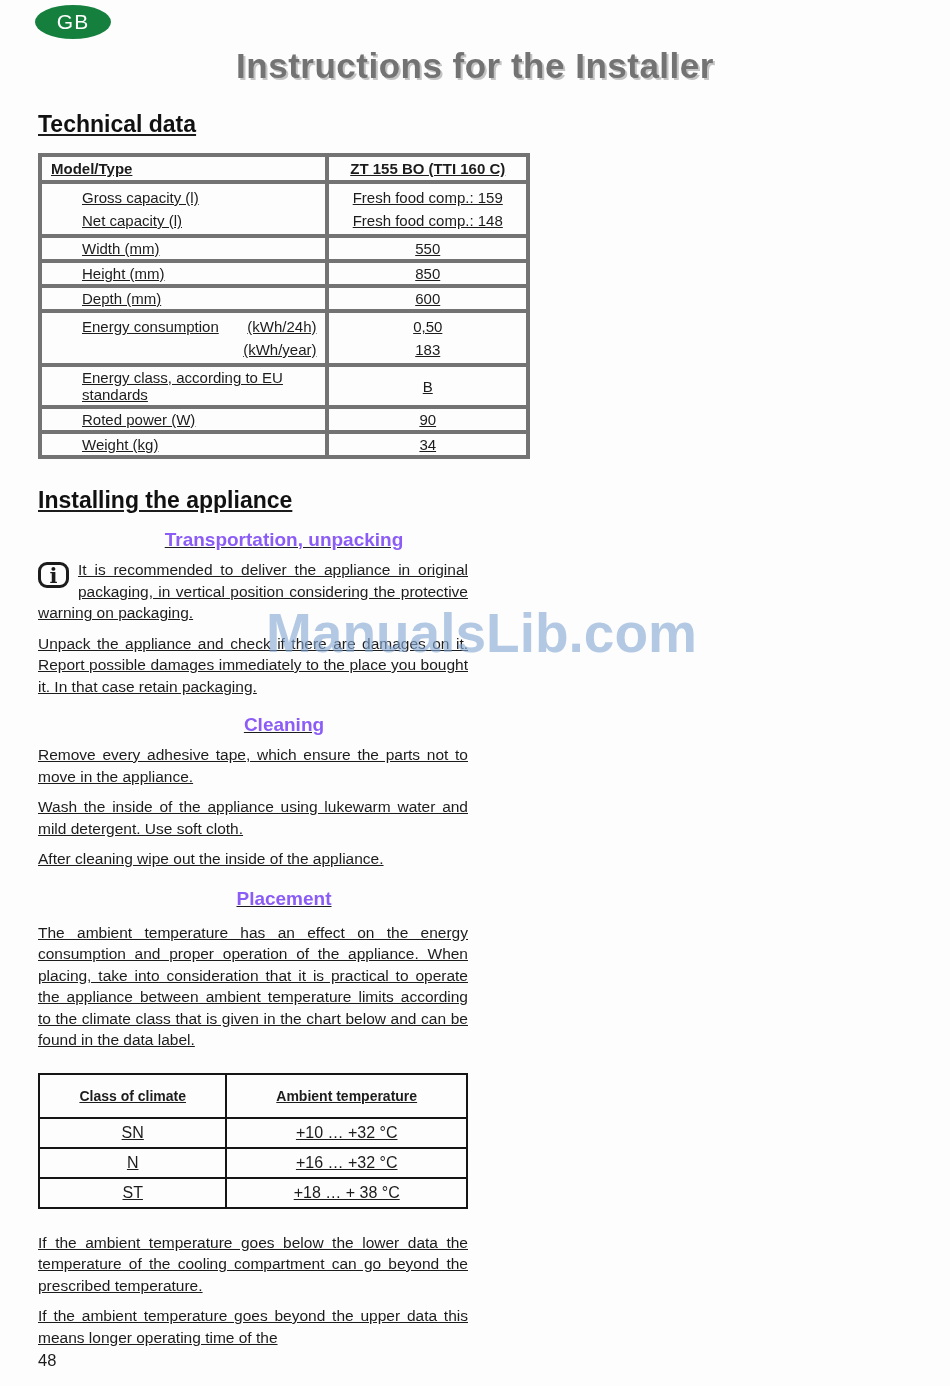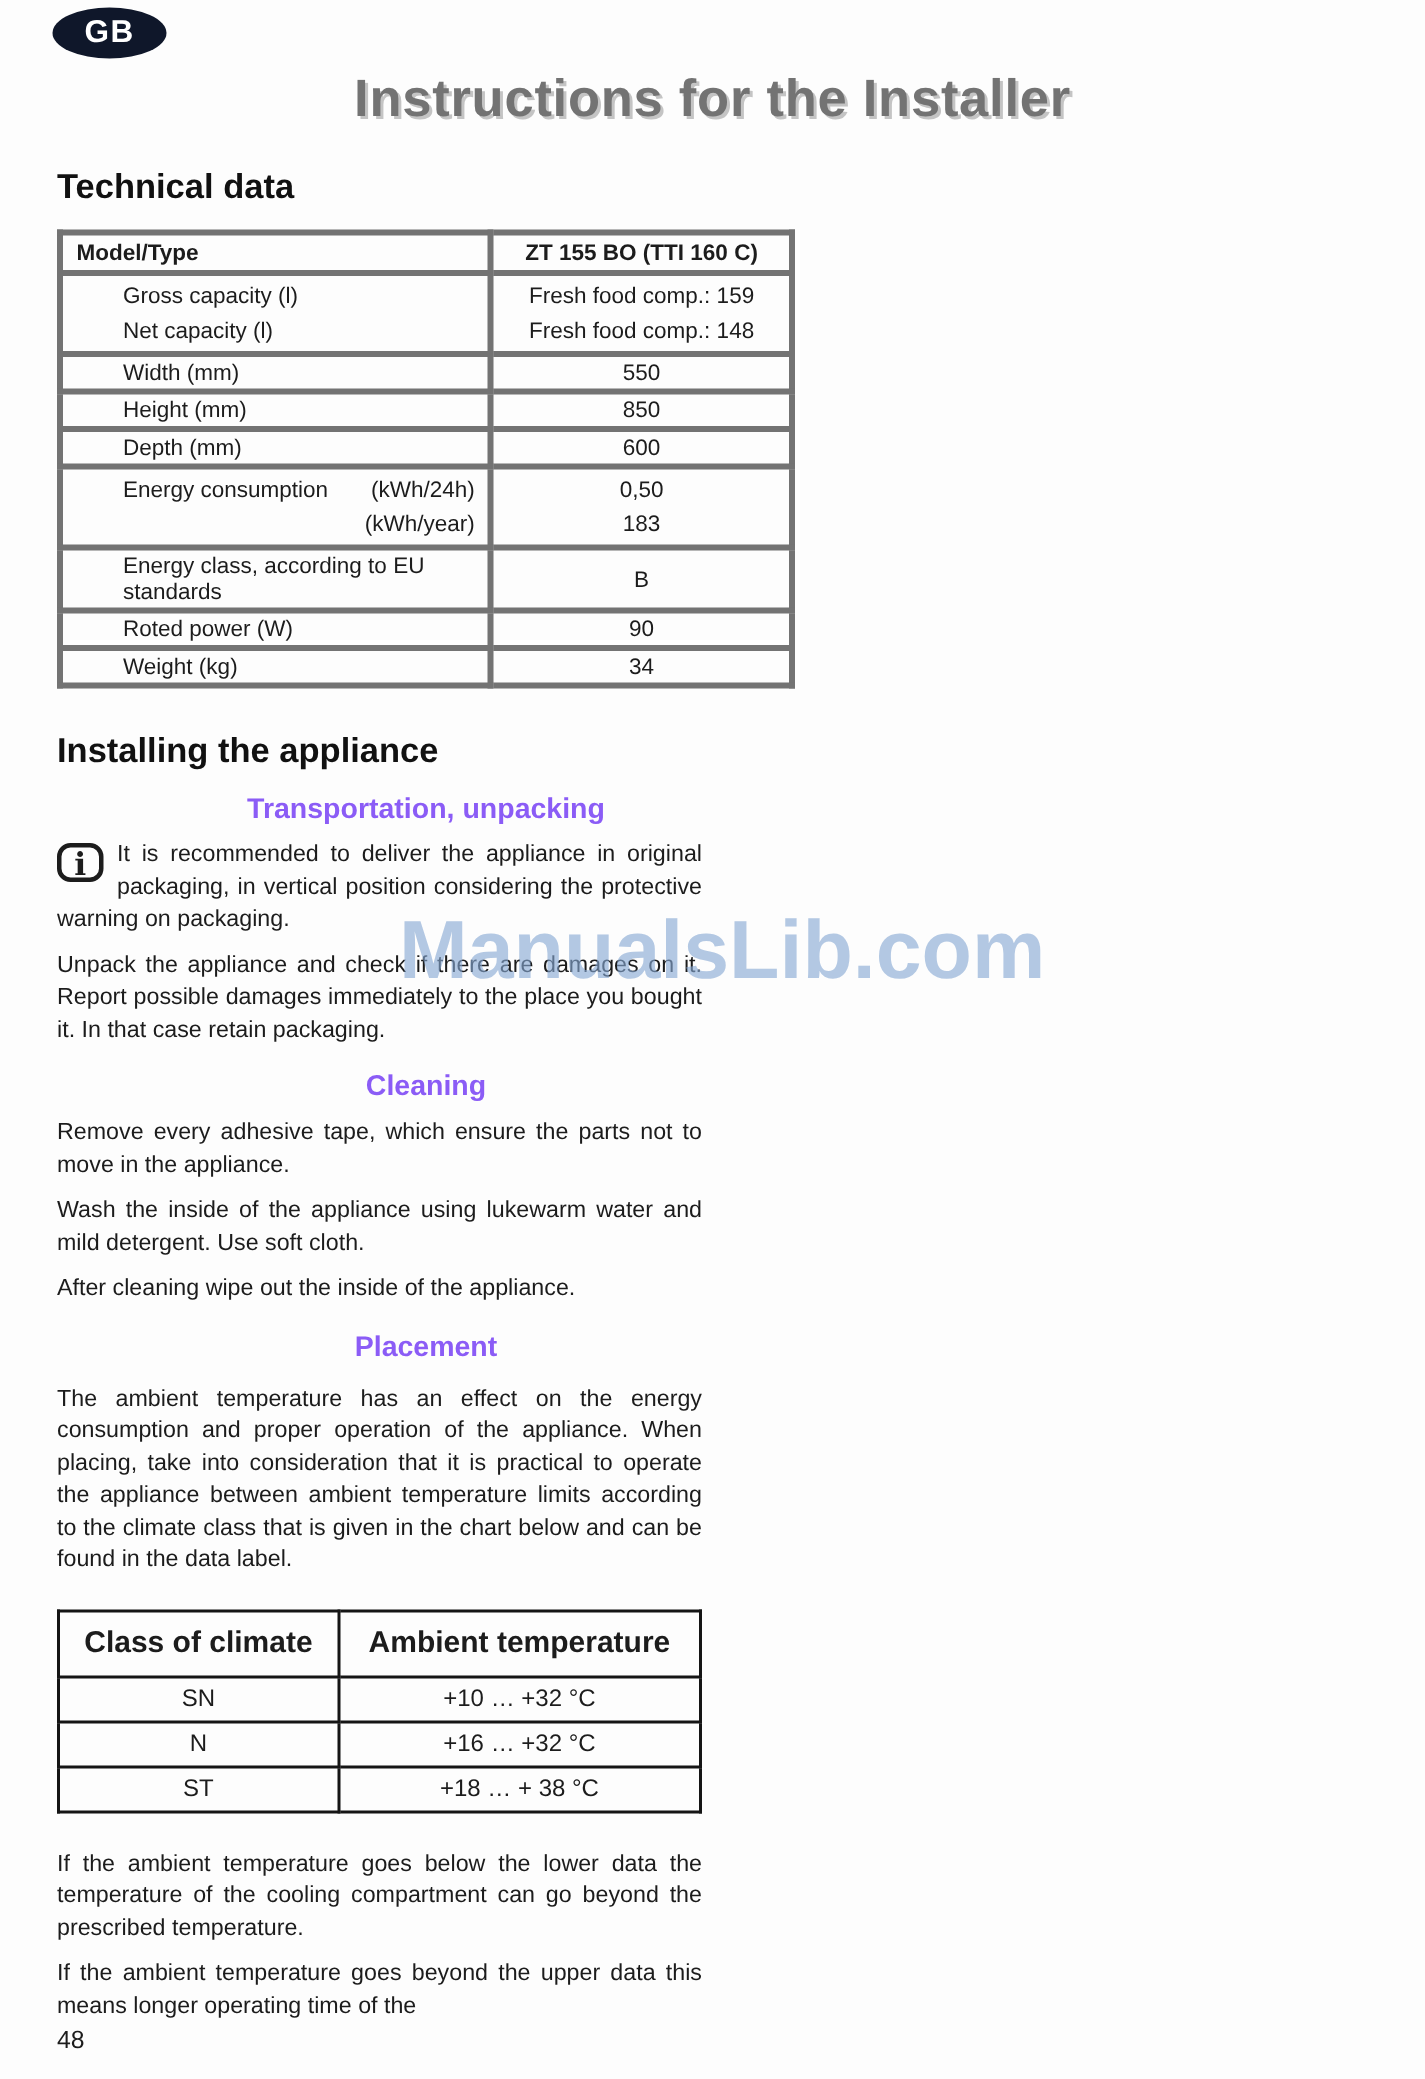--- a/index.html
+++ b/index.html
@@ -10,39 +10,39 @@
     color: #1c1c1c;
     font-family: "Liberation Sans", sans-serif;
     position: relative;
     overflow: hidden;
   }
 
   
   .lang-badge {
     position: absolute; left: 35px; top: 5px;
     width: 76px; height: 34px;
-    background: #0f172a;
+    background: #15803d;
     border-radius: 50%;
     color: #ffffff;
-    font-weight: bold; font-size: 21px; letter-spacing: 1px;
+    font-weight: normal; font-size: 21px; letter-spacing: 1px;
     display: flex; align-items: center; justify-content: center;
   }
 
   
   .doc-title {
     position: absolute; left: 0; top: 46px; width: 950px;
     text-align: center;
     font-size: 35px; font-weight: bold; letter-spacing: 0.5px;
     color: #737373;
     text-shadow: 2px 2px 0 #c4c4c4;
   }
 
   
   .content {
-    position: absolute; left: 38px; top: 110px; width: 492px;
+    position: absolute; left: 38px; top: 110px; width: 492px; text-decoration: underline;
   }
 
   h2.section-heading {
     font-size: 23px; font-weight: bold; color: #111;
     margin: 0 0 15px 0; line-height: 28px;
   }
   h3.sub-heading {
     font-size: 19px; font-weight: bold; color: #8b5cf6;
     margin: 14px 0 8px 0; line-height: 23px; text-align: center;
   }
@@ -94,21 +94,21 @@
     width: 430px;
     margin-top: 22px;
   }
   table.climate-table td {
     border: 2px solid #151515;
     text-align: center;
     font-size: 16px;
     height: 30px;
     padding: 1px 6px;
   }
-  table.climate-table td.hdr { font-weight: bold; font-size: 20px; height: 44px; }
+  table.climate-table td.hdr { font-weight: bold; font-size: 14px; height: 44px; }
 
   
   .watermark {
     position: absolute; left: 266px; top: 601px;
     font-size: 55px; font-weight: bold; letter-spacing: 0px;
     color: rgba(134, 168, 212, 0.62);
     white-space: nowrap;
     z-index: 5;
     pointer-events: none;
   }

